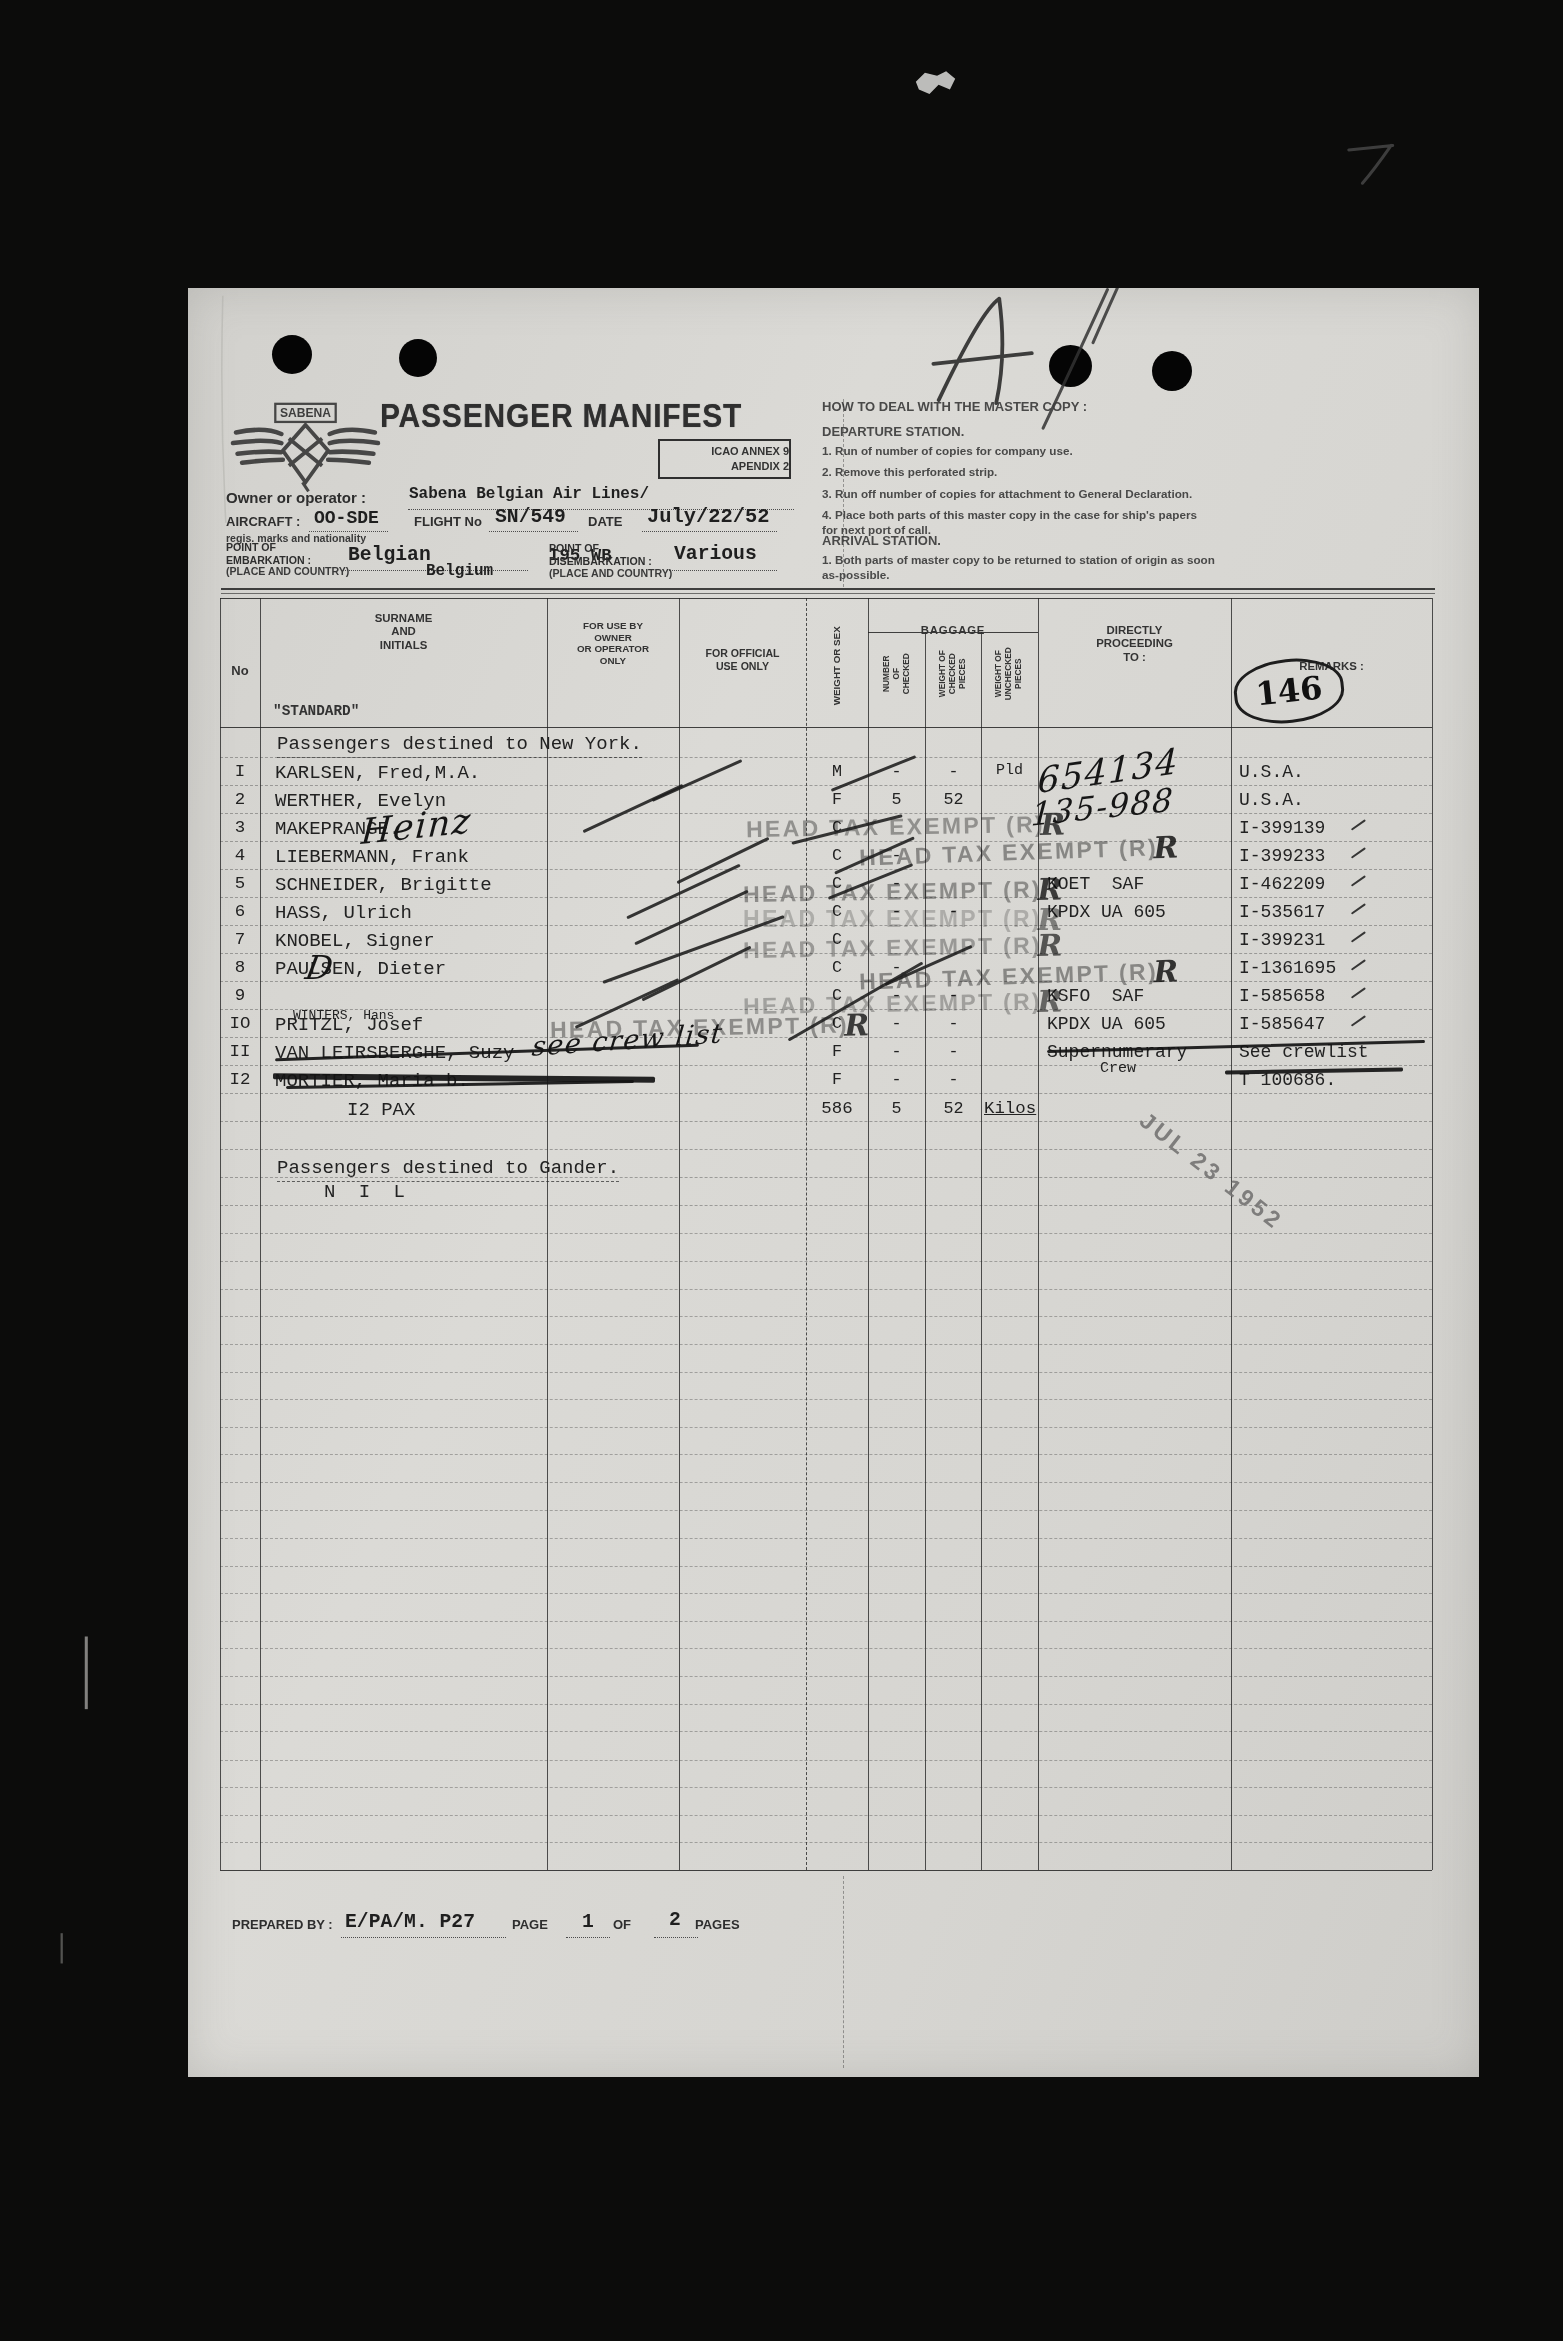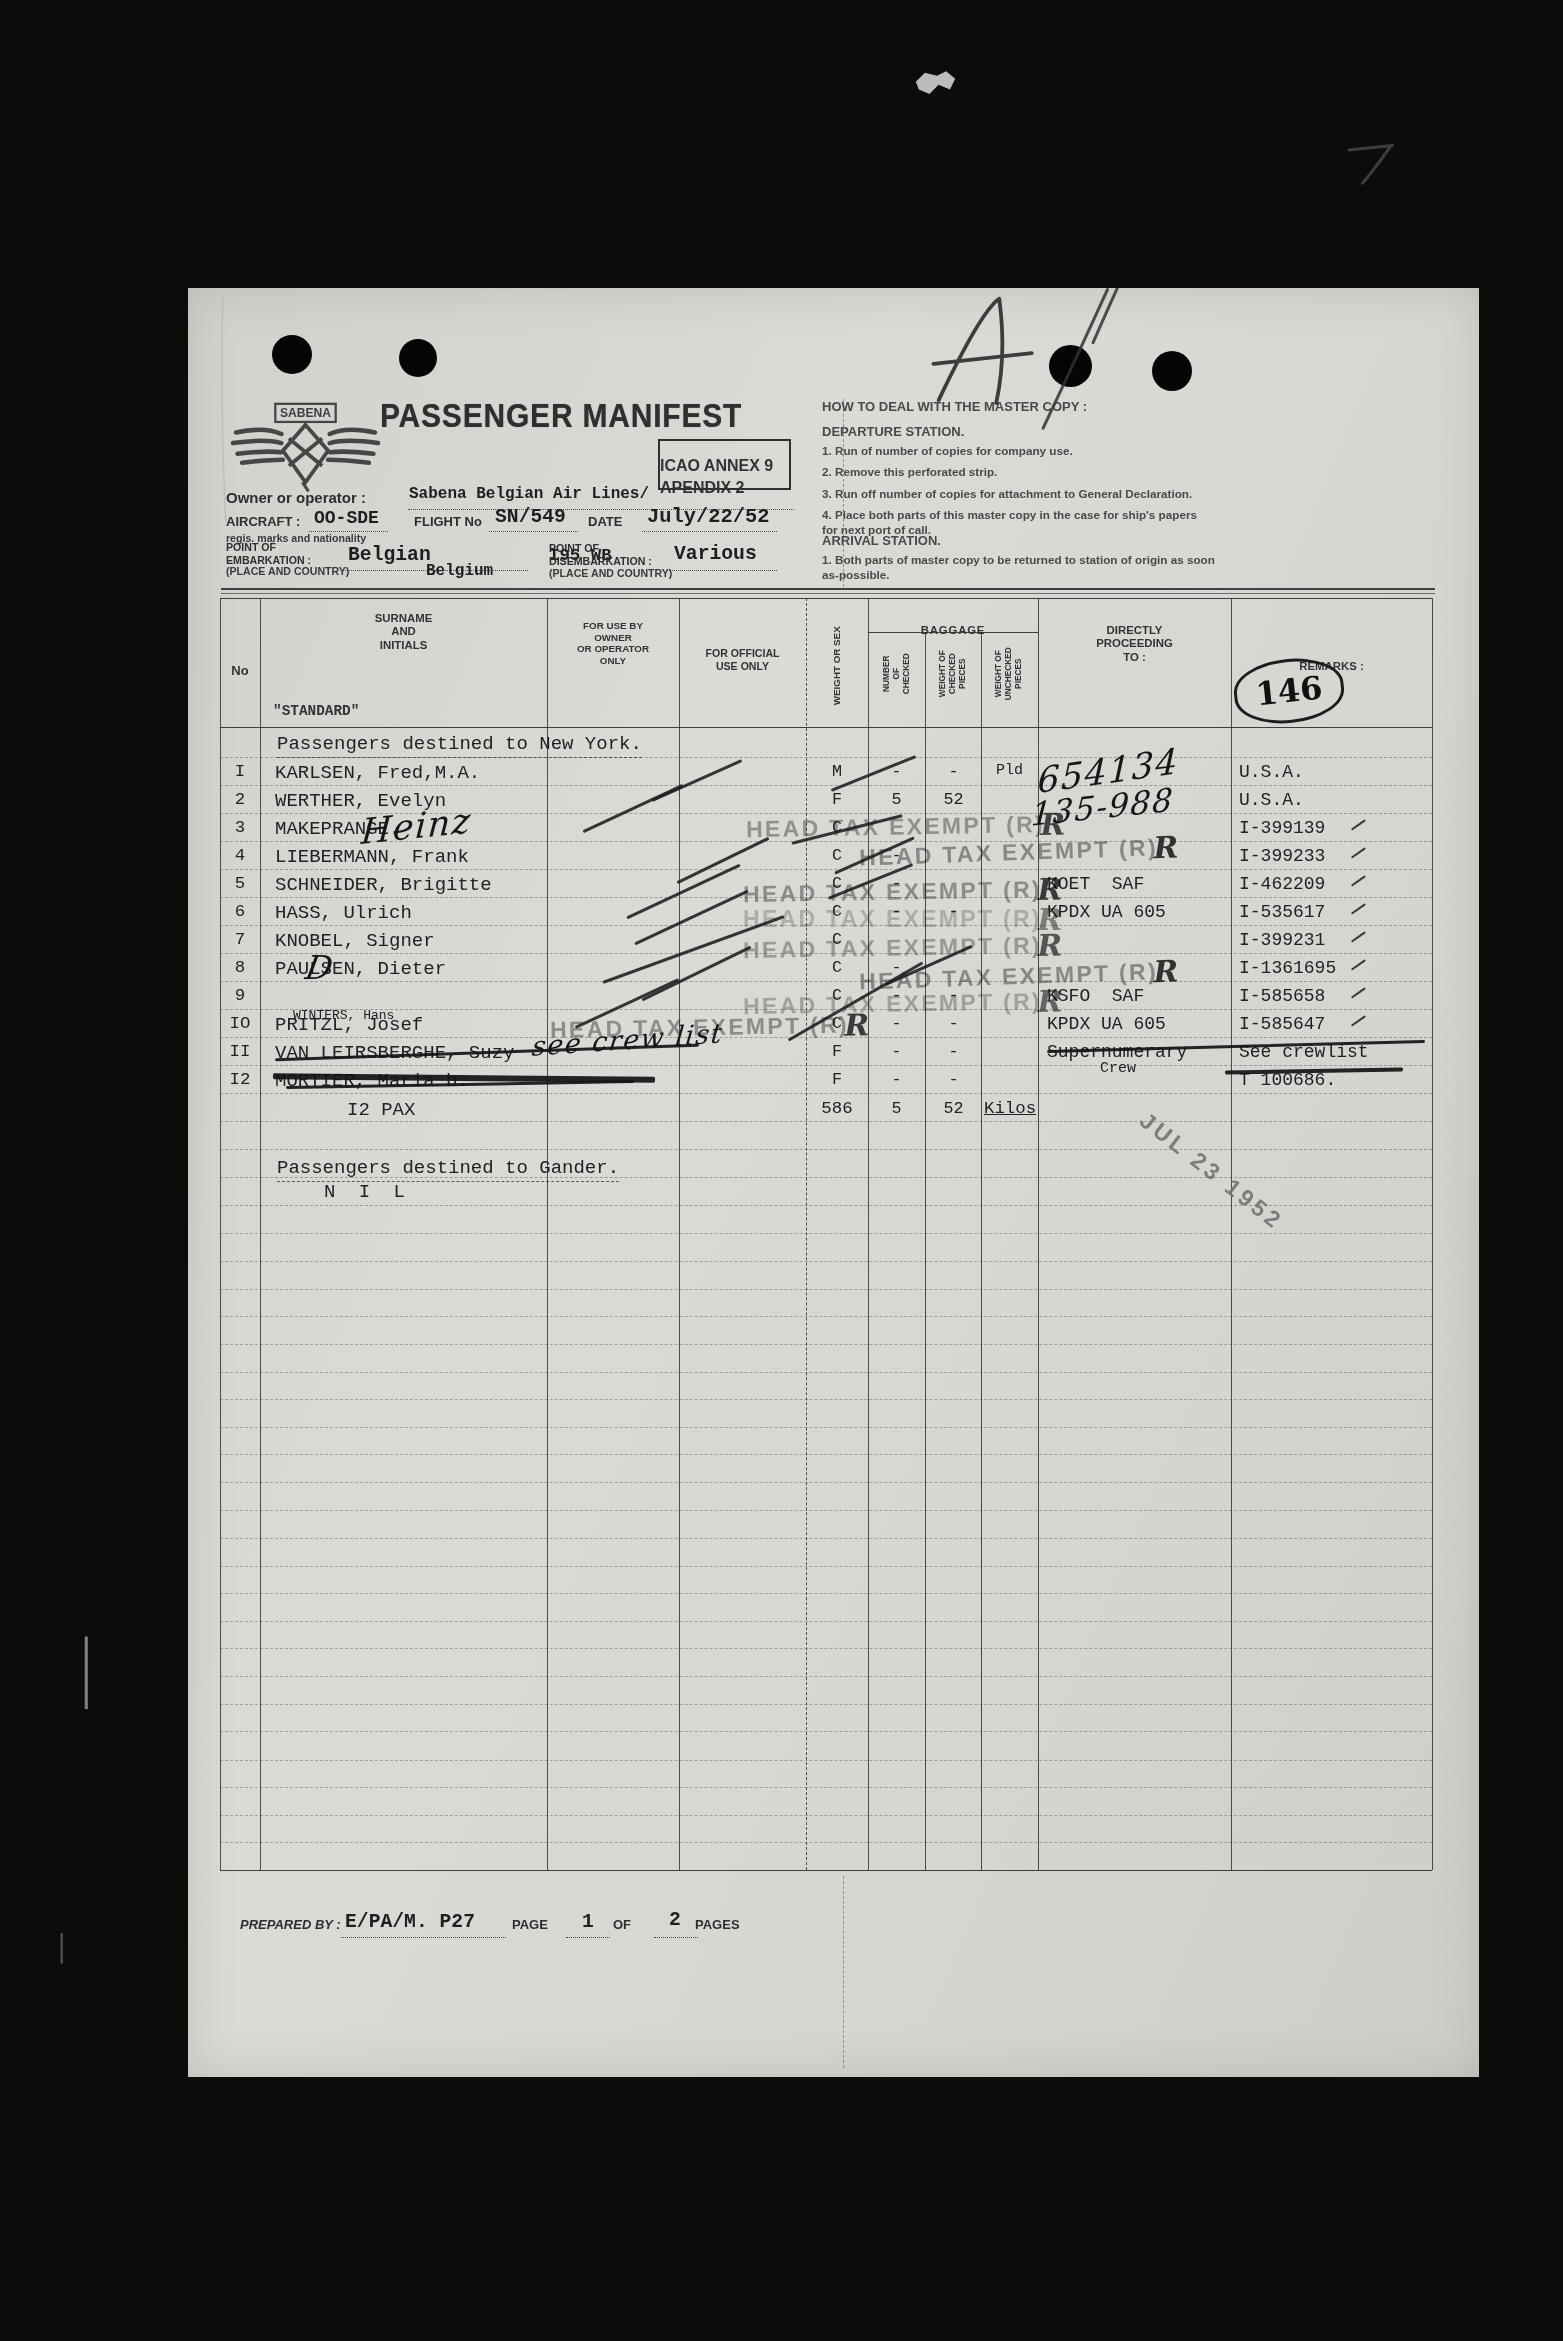--- a/index.html
+++ b/index.html
@@ -31,22 +31,22 @@
   .stamp .penr{font-family:"DejaVu Serif",serif;font-style:italic;font-weight:bold;color:rgba(25,25,25,.85);
          font-size:30px;letter-spacing:0;position:relative;top:3px;left:-4.5px;}
   .slash{position:absolute;height:3px;background:#1c1c1c;border-radius:2.3px;opacity:.88;}
   .strike{position:absolute;background:#141414;border-radius:1.5px;opacity:.92;}
   .tick{position:absolute;width:16.7px;height:2.3px;background:#1a1a1a;border-radius:1.5px;transform:rotate(-35deg);opacity:.85;}
   .datestamp{position:absolute;color:#757473;font-weight:bold;letter-spacing:3.8px;font-size:23px;
              transform:rotate(38deg);transform-origin:left top;white-space:pre;opacity:.9;}
   .circle146{position:absolute;border:3px solid #1d1d1d;border-radius:50%/45%;transform:rotate(-6deg);
              display:flex;align-items:center;justify-content:center;
              font-family:"DejaVu Serif",serif;font-weight:bold;font-size:32px;color:#111;}
-  .icao{position:absolute;border:2.3px solid #2f2f2f;text-align:left;font-weight:bold;color:#333;
-        font-size:16px;line-height:1.4;padding-top:14px;white-space:pre-line;}
+  .icao{position:absolute;border:2.3px solid #2f2f2f;text-align:right;font-weight:bold;color:#333;
+        font-size:11px;line-height:1.4;padding-top:3px;white-space:pre-line;}
   .title{position:absolute;font-weight:bold;color:#2f2f2f;font-size:30px;letter-spacing:0.8px;
          transform:scaleY(1.08);text-shadow:0 0 0.8px rgba(45,45,45,.7);white-space:pre;}
 </style>
 </head>
 <body>
 
 <div class="stage">
 
   <svg class="abs" style="left:0;top:0;width:1563px;height:2342px;pointer-events:none;" viewBox="0 0 2065 3094" width="1563" height="2342">
     <polygon points="1210,108 1222,96 1238,100 1250,94 1262,104 1255,118 1240,112 1228,124 1214,118" fill="#cfcfcd" opacity="0.9"></polygon>
@@ -337,21 +337,21 @@
 PIECES</div>
     <div class="hdr" style="left:850px;top:336px;width:193px;font-size:11.4px;">DIRECTLY
 PROCEEDING
 TO :</div>
     <div class="hdr" style="left:1043px;top:372px;width:201px;font-size:11.4px;">REMARKS :</div>
 
     <div class="circle146" style="left:1046px;top:371px;width:104px;height:58px;">146</div>
 
     <div class="datestamp" style="left:963px;top:819px;">JUL 23 1952</div>
 
-    <div class="abs lbl" style="left:52px;top:1629px;font-size:13px;font-style:italic;">PREPARED BY :</div>
+    <div class="abs lbl" style="left:44px;top:1629px;font-size:13px;">PREPARED BY :</div>
     <div class="abs stampval" style="left:157px;top:1623px;font-size:19.7px;">E/PA/M. P27</div>
     <div class="abs underline-dot" style="left:153px;top:1649px;width:165px;"></div>
     <div class="abs lbl" style="left:324px;top:1629px;font-size:13px;">PAGE</div>
     <div class="abs stampval" style="left:394px;top:1623px;font-size:19.7px;">1</div>
     <div class="abs underline-dot" style="left:378px;top:1649px;width:44px;"></div>
     <div class="abs lbl" style="left:425px;top:1629px;font-size:13px;">OF</div>
     <div class="abs stampval" style="left:481px;top:1621px;font-size:19.7px;">2</div>
     <div class="abs underline-dot" style="left:466px;top:1649px;width:44px;"></div>
     <div class="abs lbl" style="left:507px;top:1629px;font-size:13px;">PAGES</div>
   </div>

